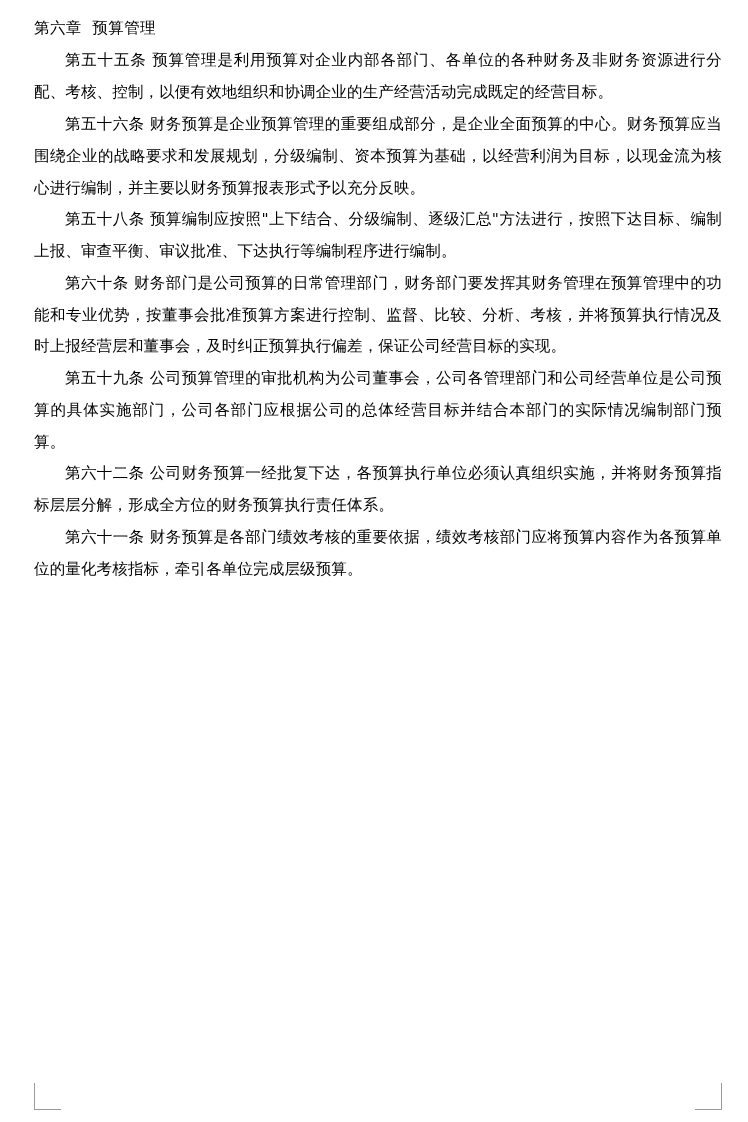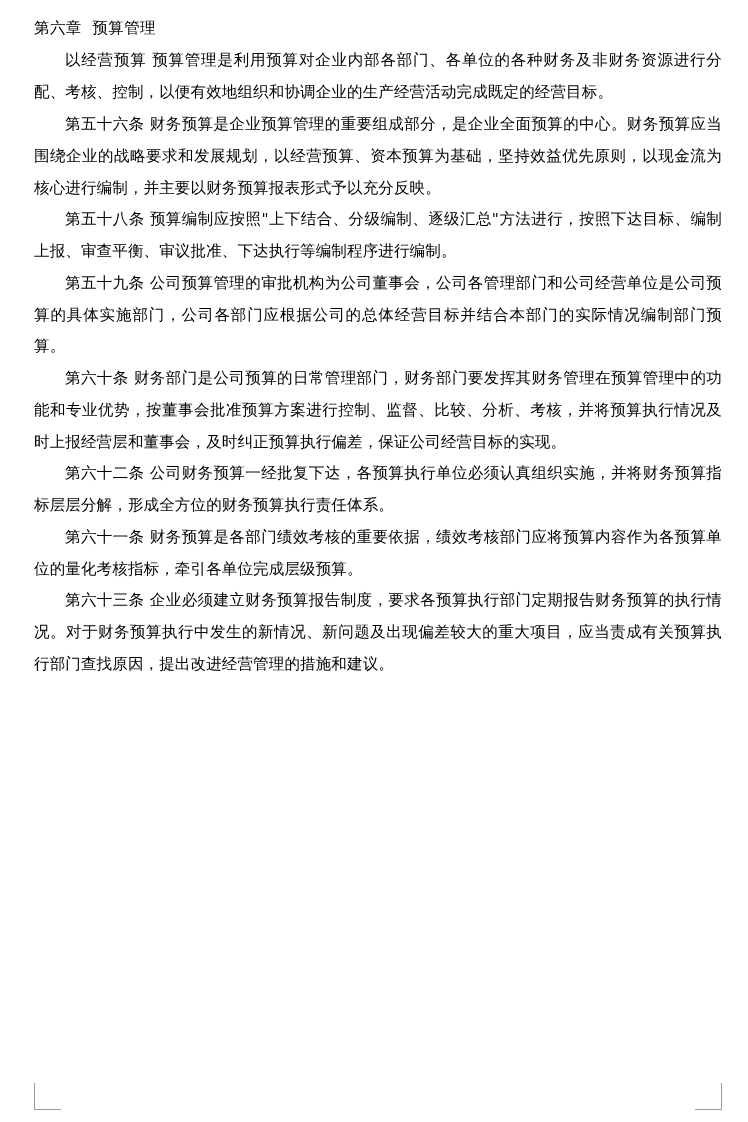--- a/index.html
+++ b/index.html
@@ -76,28 +76,27 @@
   }
 </style>
 </head>
 <body>
 
 <div class="page">
 
   <div class="chapter-heading">第六章  预算管理</div>
 
   <div class="body-text">
-    <p class="para">以经营预算  预算管理是利用预算对企业内部各部门、各单位的各种财务及非财务资源进行分配、考核、控制，以便有效地组织和协调企业的生产经营活动完成既定的经营目标。</p>
-    <p class="para">第五十六条  财务预算是企业预算管理的重要组成部分，是企业全面预算的中心。财务预算应当围绕企业的战略要求和发展规划，以经营预算、资本预算为基础，坚持效益优先原则，以现金流为核心进行编制，并主要以财务预算报表形式予以充分反映。</p>
+    <p class="para">第五十五条  预算管理是利用预算对企业内部各部门、各单位的各种财务及非财务资源进行分配、考核、控制，以便有效地组织和协调企业的生产经营活动完成既定的经营目标。</p>
+    <p class="para">第五十六条  财务预算是企业预算管理的重要组成部分，是企业全面预算的中心。财务预算应当围绕企业的战略要求和发展规划，分级编制、资本预算为基础，以经营利润为目标，以现金流为核心进行编制，并主要以财务预算报表形式予以充分反映。</p>
     <p class="para">第五十八条  预算编制应按照"上下结合、分级编制、逐级汇总"方法进行，按照下达目标、编制上报、审查平衡、审议批准、下达执行等编制程序进行编制。</p>
+    <p class="para">第六十条  财务部门是公司预算的日常管理部门，财务部门要发挥其财务管理在预算管理中的功能和专业优势，按董事会批准预算方案进行控制、监督、比较、分析、考核，并将预算执行情况及时上报经营层和董事会，及时纠正预算执行偏差，保证公司经营目标的实现。</p>
     <p class="para">第五十九条  公司预算管理的审批机构为公司董事会，公司各管理部门和公司经营单位是公司预算的具体实施部门，公司各部门应根据公司的总体经营目标并结合本部门的实际情况编制部门预算。</p>
-    <p class="para">第六十条  财务部门是公司预算的日常管理部门，财务部门要发挥其财务管理在预算管理中的功能和专业优势，按董事会批准预算方案进行控制、监督、比较、分析、考核，并将预算执行情况及时上报经营层和董事会，及时纠正预算执行偏差，保证公司经营目标的实现。</p>
     <p class="para">第六十二条  公司财务预算一经批复下达，各预算执行单位必须认真组织实施，并将财务预算指标层层分解，形成全方位的财务预算执行责任体系。</p>
     <p class="para">第六十一条  财务预算是各部门绩效考核的重要依据，绩效考核部门应将预算内容作为各预算单位的量化考核指标，牵引各单位完成层级预算。</p>
-    <p class="para">第六十三条  企业必须建立财务预算报告制度，要求各预算执行部门定期报告财务预算的执行情况。对于财务预算执行中发生的新情况、新问题及出现偏差较大的重大项目，应当责成有关预算执行部门查找原因，提出改进经营管理的措施和建议。</p>
   </div>
 
 </div>
 
 <div class="corner-marks">
   <div class="mark mark-bl"></div>
   <div class="mark mark-br"></div>
 </div>
 
 </body></html>

